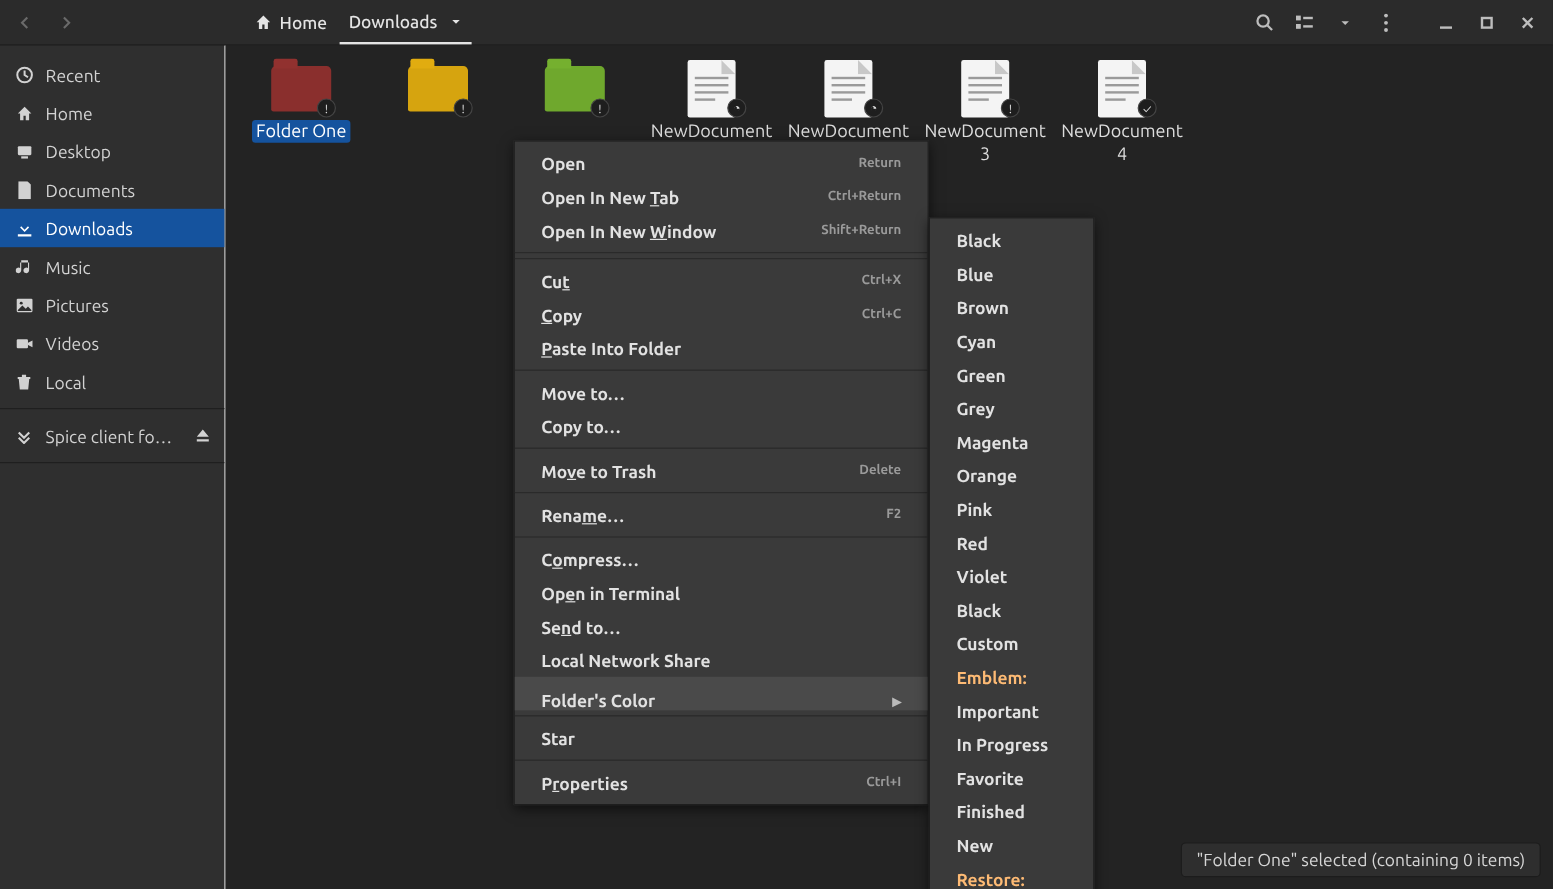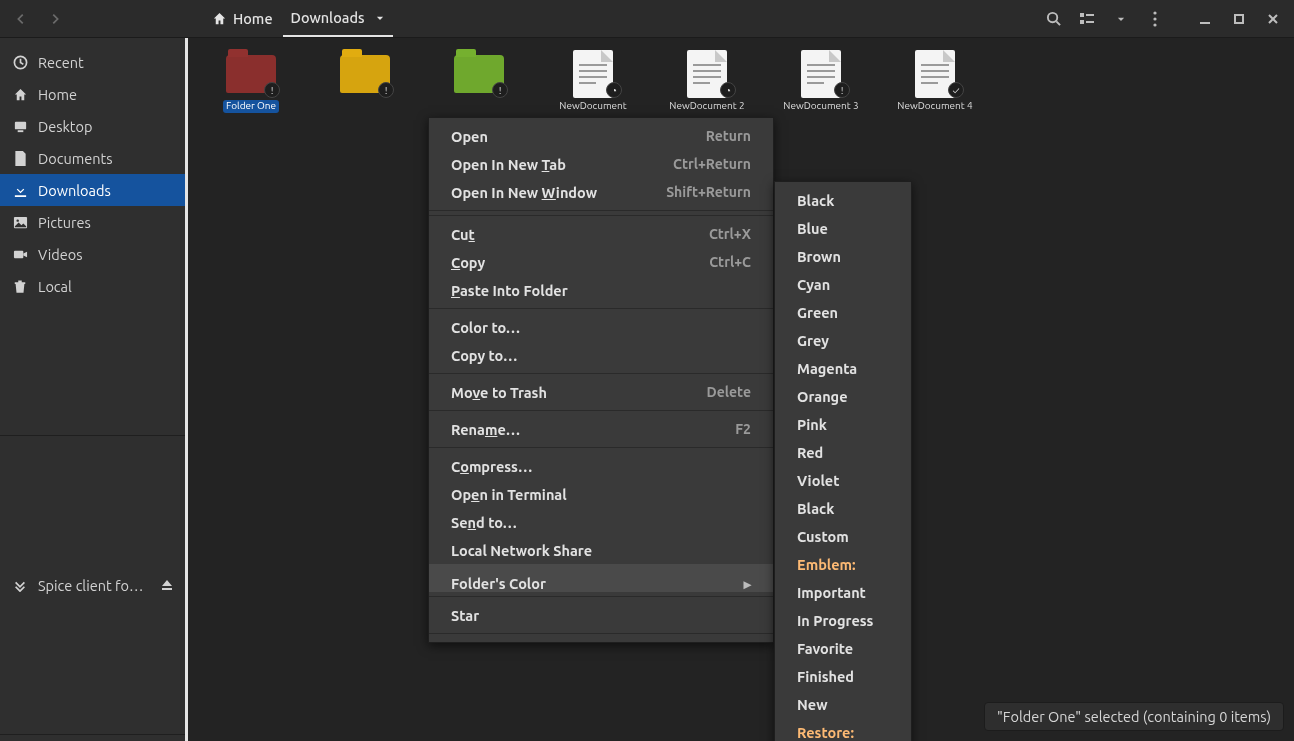--- a/index.html
+++ b/index.html
@@ -10,32 +10,32 @@
 .hb-btn { width:30px; height:30px; display:flex; align-items:center; justify-content:center; border-radius:4px; color:#bdbdbd; }
 .hb-btn.disabled { color:#6a6a6a; }
 .hb-spacer { flex:1; }
 .pathbar { display:flex; align-items:center; gap:2px; margin-left:130px; }
 .pathseg { height:36px; display:flex; align-items:center; gap:6px; padding:0 8px; color:#e4e4e4; font-weight:500; }
 .pathseg.active { border-bottom:2px solid #e4e4e4; }
 .dropdown-caret { margin-left:4px; }
 
 
 .main { display:flex; height:calc(100% - 38px); }
-.sidebar { width:188px; background:#2f2f2f; border-right:3px solid #e5e5e5; padding-top:8px; display:flex; flex-direction:column;justify-content:space-between; }
+.sidebar { width:188px; background:#2f2f2f; border-right:1px solid #e5e5e5; padding-top:8px; display:flex; flex-direction:column; }
 .side-item { height:32px; display:flex; align-items:center; gap:10px; padding:0 12px; color:#d2d2d2; }
 .side-item.selected { background:#15539e; color:#fff; }
 .side-item .icon { width:16px; display:flex; justify-content:center; }
 .side-sep { height:1px; background:#1f1f1f; margin:6px 0; }
 .side-item .eject { margin-left:auto; }
 
 .content { flex:1; background:#232323; position:relative; }
 .icon-grid { display:flex; gap:24px; padding:14px 18px; }
 .gitem { width:90px; display:flex; flex-direction:column; align-items:center; gap:4px; }
 .gitem .thumb { width:54px; height:44px; position:relative; display:flex; align-items:center; justify-content:center; }
-.gitem .label { text-align:center; font-size:10px; line-height:1.25; color:#ddd; }
+.gitem .label { text-align:center; font-size:15px; line-height:1.25; color:#ddd; }
 .gitem.selected .label { background:#15539e; color:#fff; border-radius:3px; padding:0 3px; }
 
 .folder { width:50px; height:38px; border-radius:4px 4px 2px 2px; position:relative; }
 .folder::before { content:""; position:absolute; top:-6px; left:2px; width:20px; height:8px; border-radius:2px 2px 0 0; background:inherit; filter:brightness(1.05); }
 .folder.red { background:#8a2f2d; }
 .folder.yellow { background:#d6a40f; }
 .folder.green { background:#6fa82d; }
 
 .docfile { width:40px; height:48px; background:#f4f4f4; border-radius:2px; position:relative; }
 .docfile::after { content:""; position:absolute; top:0; right:0; width:12px; height:12px; background:#c8c8c8; clip-path:polygon(0 0,100% 100%,0 100%); }
@@ -43,21 +43,21 @@
 .docfile .lines span { height:2px; background:#9a9a9a; }
 
 .badge { position:absolute; bottom:-2px; right:-2px; width:16px; height:16px; border-radius:50%; background:#1e1e1e; border:1px solid #444; display:flex; align-items:center; justify-content:center; font-size:10px; color:#ddd; }
 
 
 .menu { position:absolute; background:#3a3a3a; border:1px solid #1e1e1e; box-shadow:0 3px 10px rgba(0,0,0,.6); padding:4px 0;font-weight:bold; }
 .menu.primary { left:240px; top:79px; width:346px; }
 .menu.sub { left:586px; top:143px; width:138px; }
 .menu-item { height:28px; display:flex; align-items:center; padding:0 22px; color:#e2e2e2; font-size:14.5px; gap:8px; white-space:nowrap; }
 .menu-item.hover { background:#4a4a4a;align-items:flex-end; }
-.menu-item .accel { margin-left:auto; color:#9a9a9a; font-size:14px; }
+.menu-item .accel { margin-left:auto; color:#9a9a9a; font-size:11px; }
 .menu-item .caret { margin-left:auto; color:#bbb; }
 .menu-sep { height:1px; background:#2a2a2a; margin:4px 0; }
 .menu-item u { text-decoration:underline; }
 .menu-label { height:28px; display:flex; align-items:center; padding:0 22px; color:#fdba74; }
 
 
 .statusbar { position:absolute; right:10px; bottom:10px; background:#2e2e2e; border:1px solid #1c1c1c; border-radius:4px; padding:5px 12px; color:#d6d6d6; font-size:14px; }
 
 svg { display:block; }
 </style>
@@ -175,20 +175,28 @@
           </span>
           <span>Documents</span>
         </div>
         <div class="side-item selected">
           <span class="icon">
             <svg width="15" height="15" viewBox="0 0 16 16" fill="currentColor">
               <path d="M8 2v7L5 6l-1 1 4 4 4-4-1-1-3 3V2zM2 13h12v2H2z"></path>
             </svg>
           </span>
           <span>Downloads</span>
+        </div>
+        <div class="side-item">
+          <span class="icon">
+            <svg width="15" height="15" viewBox="0 0 16 16" fill="currentColor">
+              <path d="M5 2v9a2.5 2.5 0 1 1-1-2V4h8v7a2.5 2.5 0 1 1-1-2V2z"></path>
+            </svg>
+          </span>
+          <span>Music</span>
         </div>
         <div class="side-item">
           <span class="icon">
             <svg width="15" height="15" viewBox="0 0 16 16" fill="currentColor">
               <rect x="1" y="2" width="14" height="12" rx="1"></rect>
               <circle cx="5" cy="6" r="1.3" fill="#2f2f2f"></circle>
               <path d="M2 12l4-4 3 3 2-2 3 3v1H2z" fill="#2f2f2f"></path>
             </svg>
           </span>
           <span>Pictures</span>
@@ -330,21 +338,21 @@
         </div>
         <div class="menu-item">
           <span><u>C</u>opy</span>
           <span class="accel">Ctrl+C</span>
         </div>
         <div class="menu-item">
           <span><u>P</u>aste Into Folder</span>
         </div>
         <div class="menu-sep"></div>
         <div class="menu-item">
-          <span>Color to…</span>
+          <span>Move to…</span>
         </div>
         <div class="menu-item">
           <span>Copy to…</span>
         </div>
         <div class="menu-sep"></div>
         <div class="menu-item">
           <span>Mo<u>v</u>e to Trash</span>
           <span class="accel">Delete</span>
         </div>
         <div class="menu-sep"></div>
@@ -367,20 +375,24 @@
         </div>
         <div class="menu-item hover">
           <span>Folder's Color</span>
           <span class="caret">▸</span>
         </div>
         <div class="menu-sep"></div>
         <div class="menu-item">
           <span>Star</span>
         </div>
         <div class="menu-sep"></div>
+        <div class="menu-item">
+          <span>P<u>r</u>operties</span>
+          <span class="accel">Ctrl+I</span>
+        </div>
       </div>
 
     <div class="menu sub" id="sub-menu">
         <div class="menu-item">
           <span>Black</span>
         </div>
         <div class="menu-item">
           <span>Blue</span>
         </div>
         <div class="menu-item">

